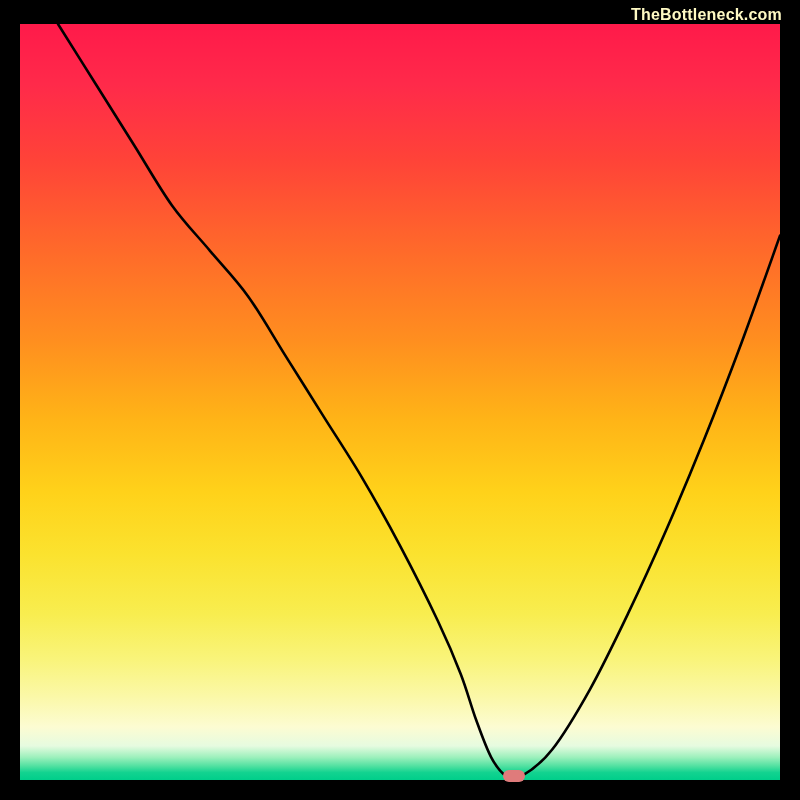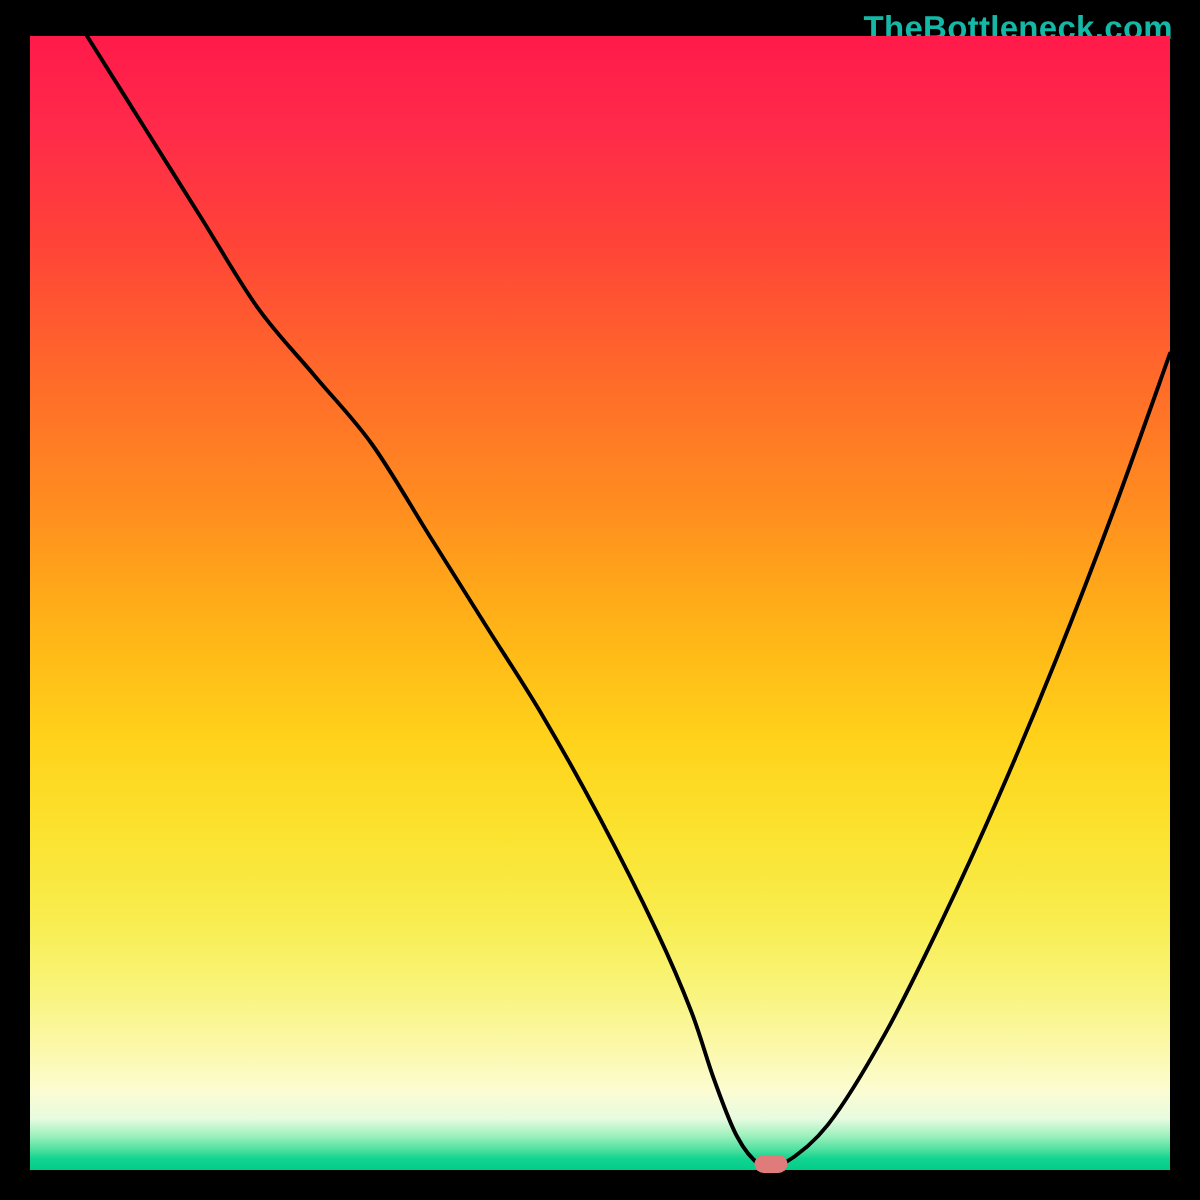--- a/index.html
+++ b/index.html
@@ -34,23 +34,23 @@
       #4ee0a0 98.2%,
       #13d390 99%,
       #00ce8a 100%
     );
   }
   .attribution {
     position: absolute;
     top: 6px;
     right: 18px;
     font-family: Arial, Helvetica, sans-serif;
-    font-size: 22px;
+    font-size: 16px;
     font-weight: 600;
-    color: #14b8a6;
+    color: #fef9c3;
     letter-spacing: 0.2px;
     user-select: none;
   }
   svg.curve {
     position: absolute;
     left: 0;
     top: 0;
     width: 100%;
     height: 100%;
     pointer-events: none;

